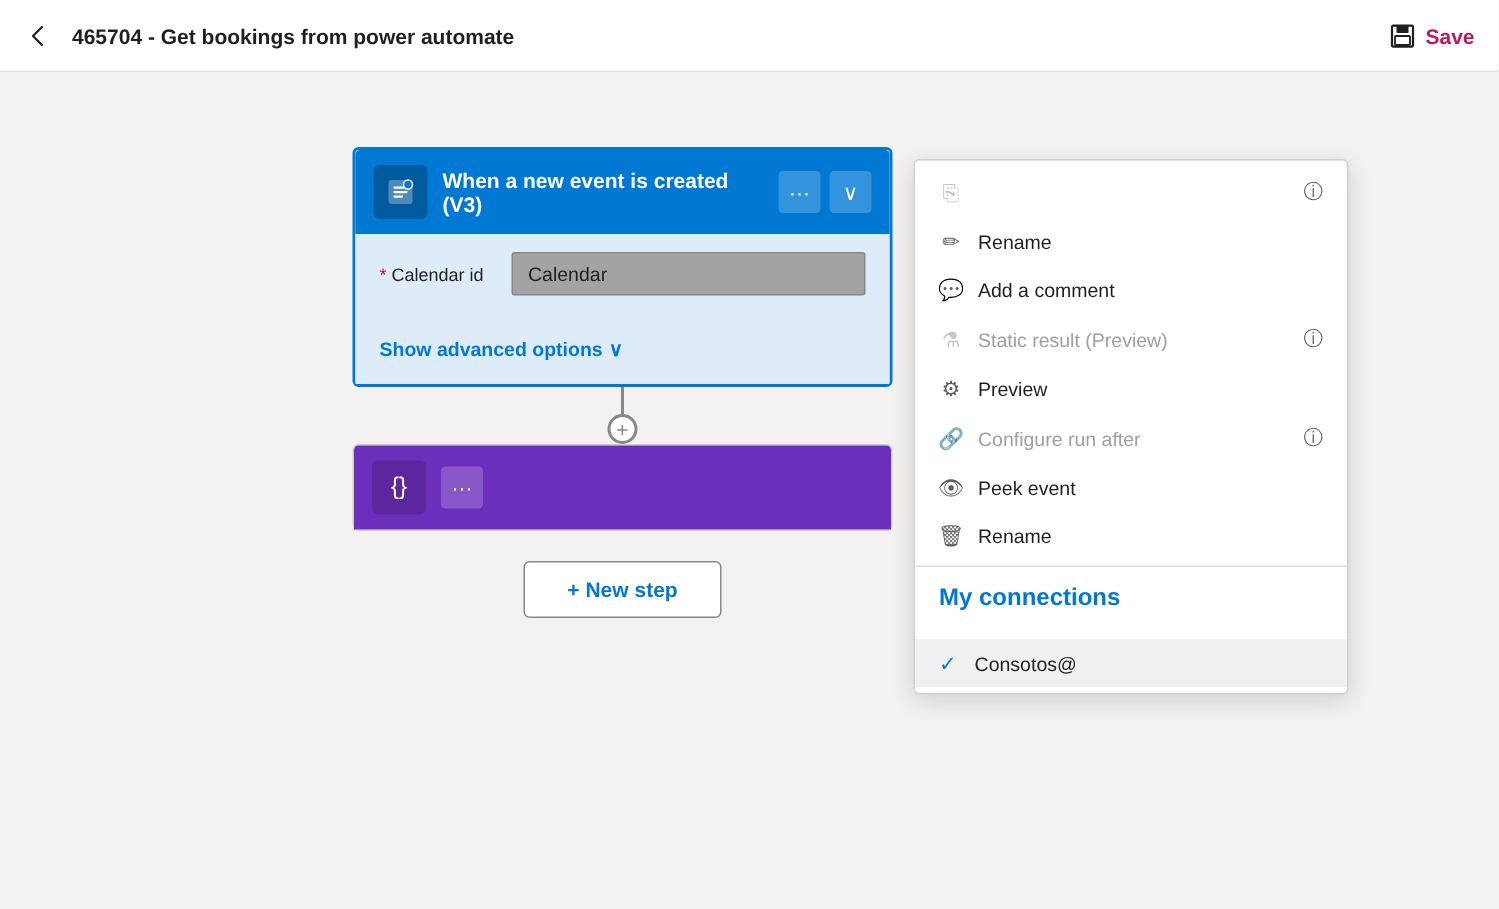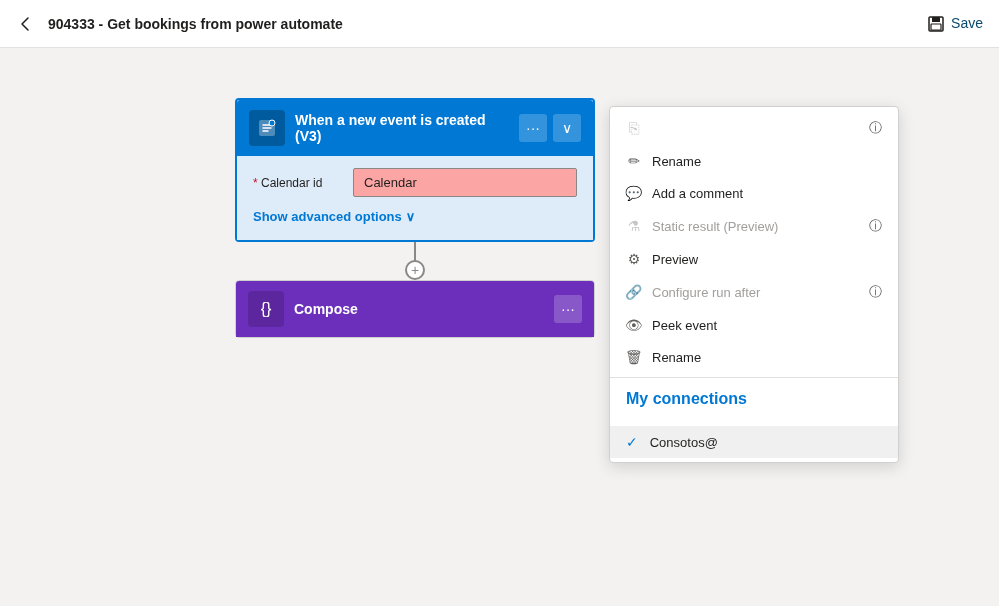--- a/index.html
+++ b/index.html
@@ -36,28 +36,28 @@
       background: none;
       border: none;
       cursor: pointer;
       display: flex;
       align-items: center;
       color: #201f1e;
       font-size: 18px;
     }
     .save-btn {
       display: flex;
-      align-items: flex-start;
+      align-items: center;
       gap: 6px;
       background: none;
       border: none;
       cursor: pointer;
-      color: #0c4a6e;
-      font-size: 14px;
-      font-weight: 400;
+      color: #be185d;
+      font-size: 14px;
+      font-weight: 700;
     }
 
     
     .canvas {
       position: relative;
       width: 100%;
       height: calc(606px - 48px);
       background: #f3f2f1;
       overflow: hidden;
     }
@@ -134,37 +134,37 @@
     }
 
     .step-body {
       padding: 12px 16px;
       background: #deecf9;
     }
 
     .field-row {
       display: flex;
       align-items: center;
-      gap: 20px;
-      margin-bottom: 8px;
+      gap: 8px;
+      margin-bottom: 24px;
     }
 
     .field-label {
       font-size: 12px;
       color: #201f1e;
       min-width: 80px;
     }
 
     .field-input {
       flex: 1;
       border: 1px solid #8a8886;
       border-radius: 2px;
       padding: 6px 10px;
       font-size: 13px;
-      background: #fca5a5;
+      background: #a3a3a3;
       color: #201f1e;
     }
 
     .show-advanced {
       color: #0078d4;
       font-size: 13px;
       font-weight: 700;
       display: flex;
       align-items: center;
       gap: 4px;
@@ -282,21 +282,21 @@
 </head>
 <body>
 
 <div class="topbar">
   <div class="topbar-left">
     <button class="back-btn">
       <svg width="20" height="20" viewBox="0 0 20 20" fill="none">
         <path d="M12 4l-6 6 6 6" stroke="#201f1e" stroke-width="1.5" stroke-linecap="round" stroke-linejoin="round"></path>
       </svg>
     </button>
-    <span class="topbar-title">904333 - Get bookings from power automate</span>
+    <span class="topbar-title">465704 - Get bookings from power automate</span>
   </div>
   <button class="save-btn">
     <svg width="18" height="18" viewBox="0 0 18 18" fill="none">
       <rect x="2" y="2" width="14" height="14" rx="1" stroke="#201f1e" stroke-width="1.5"></rect>
       <rect x="5" y="2" width="8" height="5" rx="0.5" fill="#201f1e"></rect>
       <rect x="4" y="9" width="10" height="6" rx="0.5" stroke="#201f1e" stroke-width="1.2"></rect>
     </svg>
     <span>Save</span>
   </button>
 </div>
@@ -339,27 +339,29 @@
       <div style="width:20px;height:20px;border-radius:50%;background:#fff;border:2px solid #8a8886;position:absolute;bottom:-10px;left:-9px;display:flex;align-items:center;justify-content:center;">
         <span style="font-size:14px;color:#8a8886;">+</span>
       </div>
     </div>
 
     <div class="step-card compose" style="margin-top:10px;">
       <div class="step-header compose-header">
         <div class="step-icon compose-icon">
           <span style="color:#fff;font-size:16px;">{}</span>
         </div>
-        <span class="step-title">Compose</span>
         <div class="step-actions">
           <button class="step-action-btn" style="background:rgba(255,255,255,0.2);color:#fff;">···</button>
         </div>
       </div>
     </div>
 
+    <button class="new-step-btn">
+      <span>+ New step</span>
+    </button>
 
   </div>
 
   <div class="context-menu">
 
     <div class="menu-item disabled">
       <span class="menu-icon disabled">⎘</span>
       <span class="menu-info-icon">ⓘ</span>
     </div>
 

